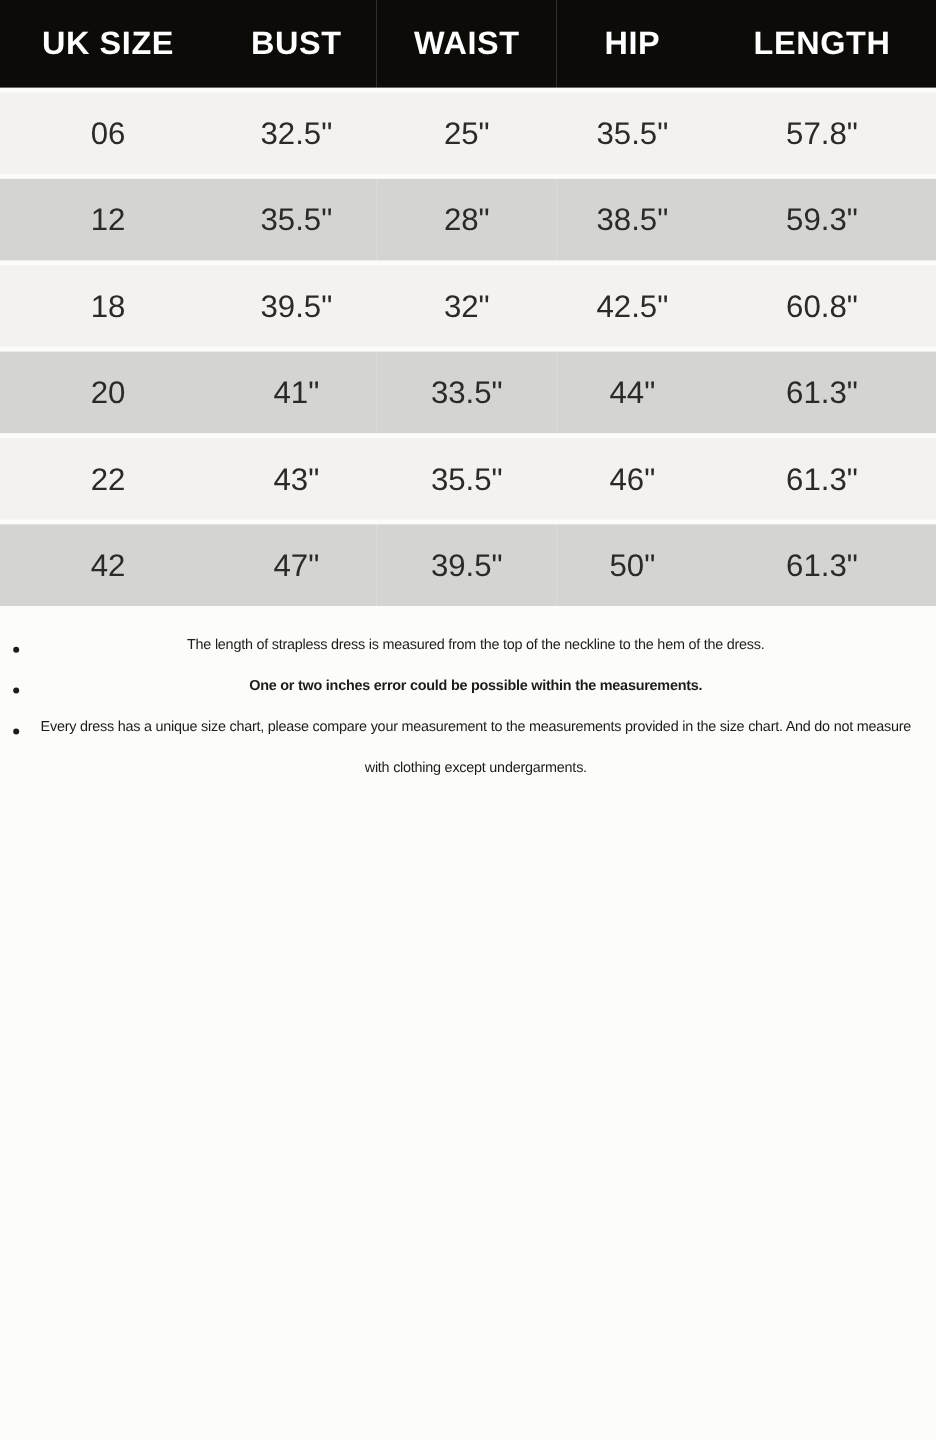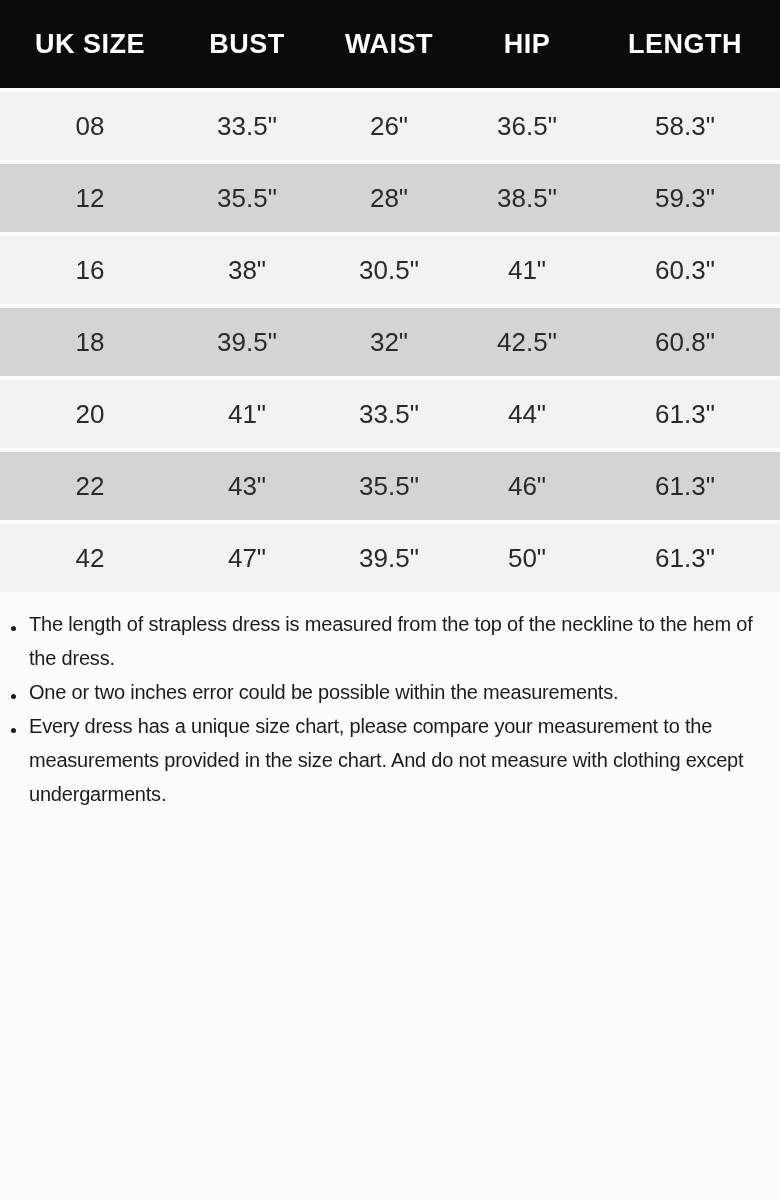--- a/index.html
+++ b/index.html
@@ -22,21 +22,21 @@
   .size-table{
     width:780px;
     table-layout:fixed;
     border-collapse:separate;
     border-spacing:0 4px;
     margin-top:-4px;
   }
   .size-table thead th{
     background:var(--header-bg);
     color:var(--header-text);
-    height:88px;
+    height:73px;
     font-size:27px;
     font-weight:bold;
     letter-spacing:0.5px;
     text-align:center;
     vertical-align:middle;
     padding:0;
   }
   .size-table tbody td{
     height:68px;
     text-align:center;
@@ -49,34 +49,35 @@
   .size-table tbody tr:nth-child(even) td{background:var(--row-dark);}
   .notes{
     list-style:none;
     margin:0;
     padding:11px 16px 0 8px;
   }
   .note{
     display:flex;
     align-items:flex-start;
     color:var(--note-text);
-    font-size:20px;
+    font-size:12px;
     line-height:34px;
     letter-spacing:-0.2px;
+    text-align:center;
   }
   .note .bullet{
     flex:0 0 auto;
     width:5px;
     height:5px;
     border-radius:50%;
     background:var(--note-text);
     margin:19px 13px 0 3px;
   }
   .note .note-text{flex:1 1 auto;}
-  .note.bold{font-weight:normal;}
+  .note.bold{font-weight:bold;}
 </style>
 </head>
 <body>
 
 <div class="page">
   <table class="size-table">
     <colgroup>
       <col style="width:180px">
       <col style="width:134px">
       <col style="width:150px">
@@ -87,39 +88,32 @@
       <tr>
         <th>UK SIZE</th>
         <th>BUST</th>
         <th>WAIST</th>
         <th>HIP</th>
         <th>LENGTH</th>
       </tr>
     </thead>
     <tbody>
         <tr>
-          <td>08</td>
-          <td>33.5"</td>
-          <td>26"</td>
-          <td>36.5"</td>
-          <td>58.3"</td>
+          <td>06</td>
+          <td>32.5"</td>
+          <td>25"</td>
+          <td>35.5"</td>
+          <td>57.8"</td>
         </tr>
         <tr>
           <td>12</td>
           <td>35.5"</td>
           <td>28"</td>
           <td>38.5"</td>
           <td>59.3"</td>
-        </tr>
-        <tr>
-          <td>16</td>
-          <td>38"</td>
-          <td>30.5"</td>
-          <td>41"</td>
-          <td>60.3"</td>
         </tr>
         <tr>
           <td>18</td>
           <td>39.5"</td>
           <td>32"</td>
           <td>42.5"</td>
           <td>60.8"</td>
         </tr>
         <tr>
           <td>20</td>

